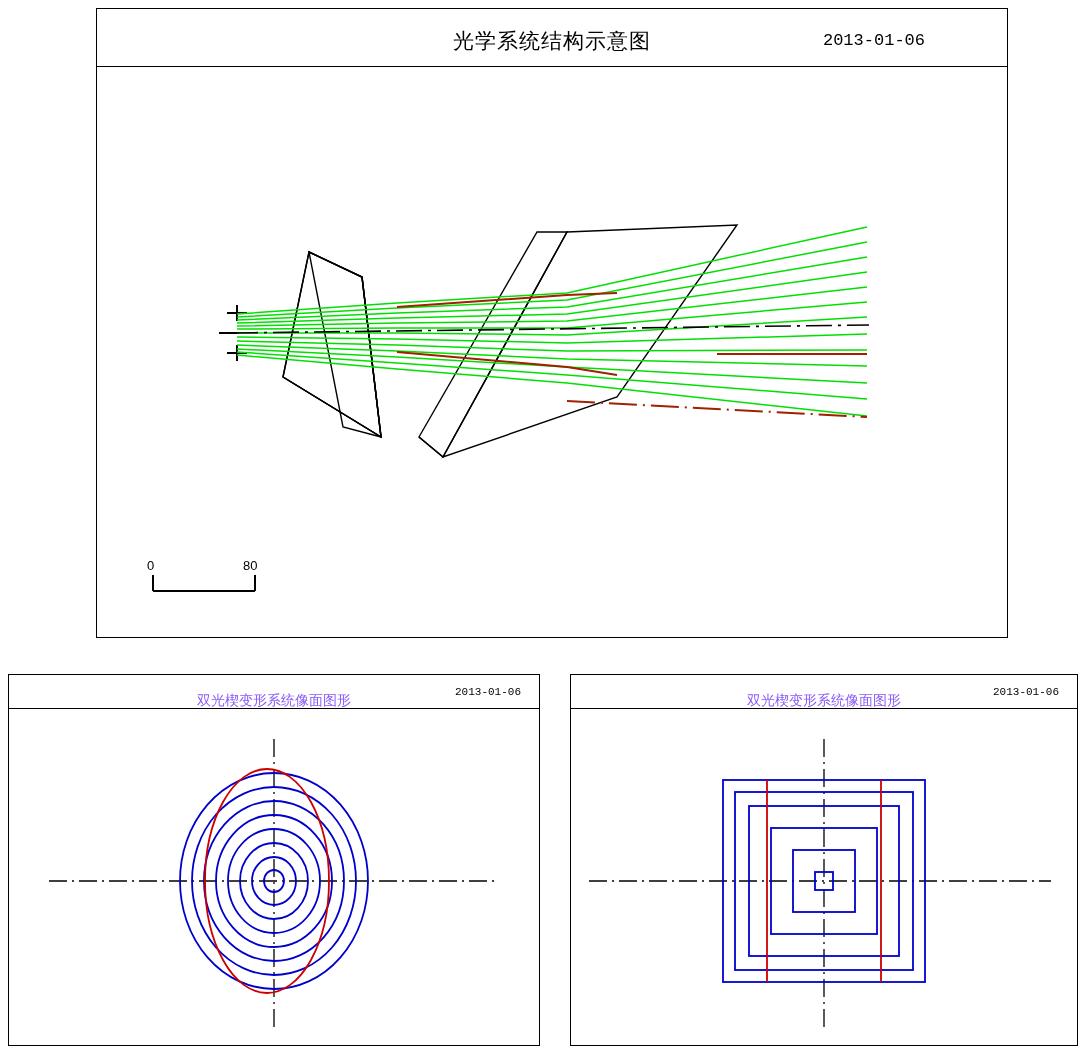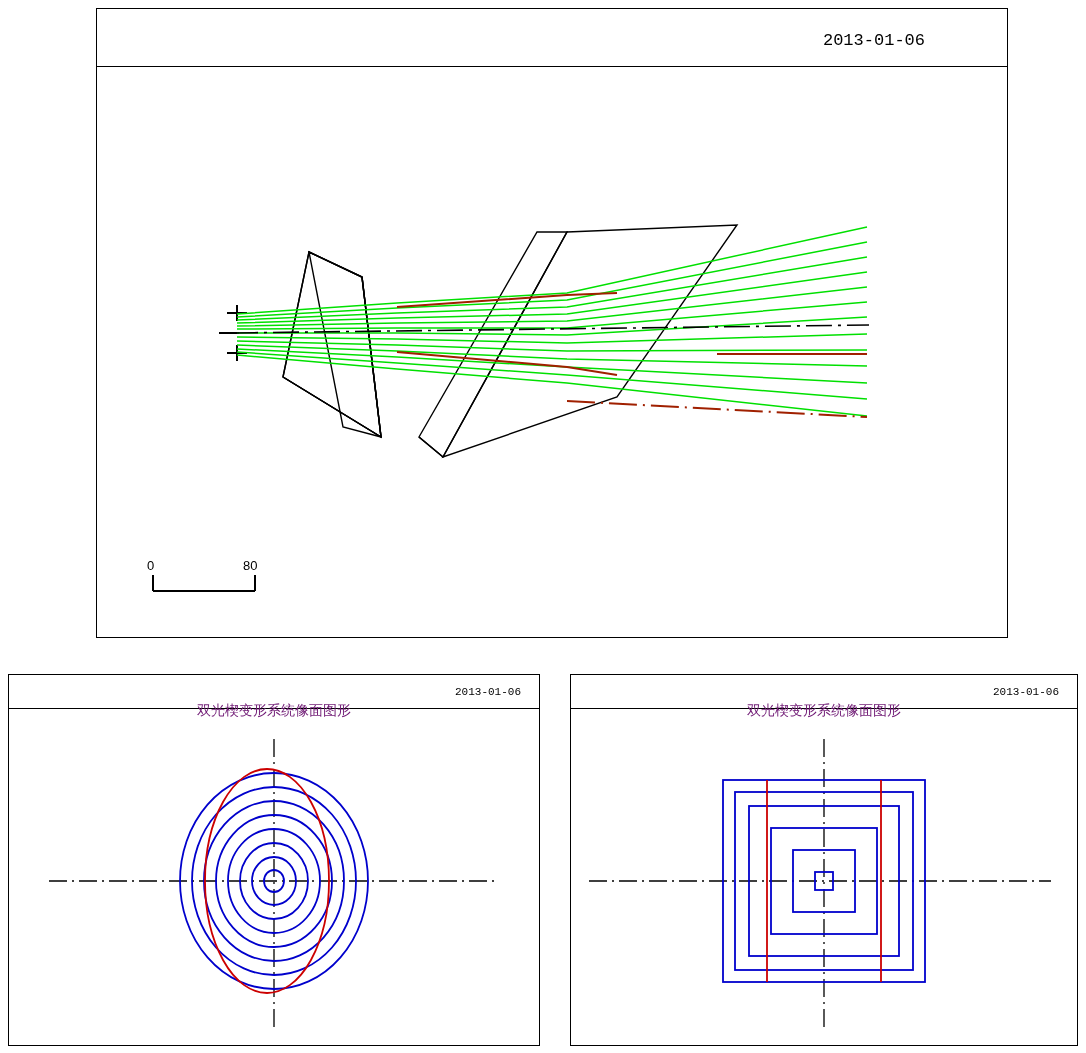--- a/index.html
+++ b/index.html
@@ -78,24 +78,24 @@
     position: relative;
     box-sizing: border-box;
     height: 34px;
     border-bottom: 1px solid #000000;
     background: #ffffff;
   }
   .small-title-text {
     position: absolute;
     left: 0;
     right: 0;
-    top: 27px;
+    top: 17px;
     text-align: center;
     font-size: 14px;
-    color: #701a75;
+    color: #8b5cf6;
   }
   .small-title-date {
     position: absolute;
     right: 18px;
     top: 11px;
     font-size: 11px;
     color: #000000;
     font-family: "Liberation Mono", monospace;
   }
   .small-plot-area {
@@ -111,20 +111,21 @@
     fill: #000000;
   }
 </style>
 </head>
 <body>
 
 <div id="root">
 
   <div class="panel" id="top-panel">
     <div class="title-bar">
+      <div class="title-text">光学系统结构示意图</div>
       <div class="title-date">2013-01-06</div>
     </div>
     <div class="plot-area">
       <svg width="910" height="570" viewBox="0 0 910 570">
 
         <g stroke="#000000" stroke-width="2" fill="none">
           <line x1="130" y1="246" x2="150" y2="246"></line>
           <line x1="140" y1="238" x2="140" y2="254"></line>
           <line x1="130" y1="286" x2="150" y2="286"></line>
           <line x1="140" y1="278" x2="140" y2="294"></line>

